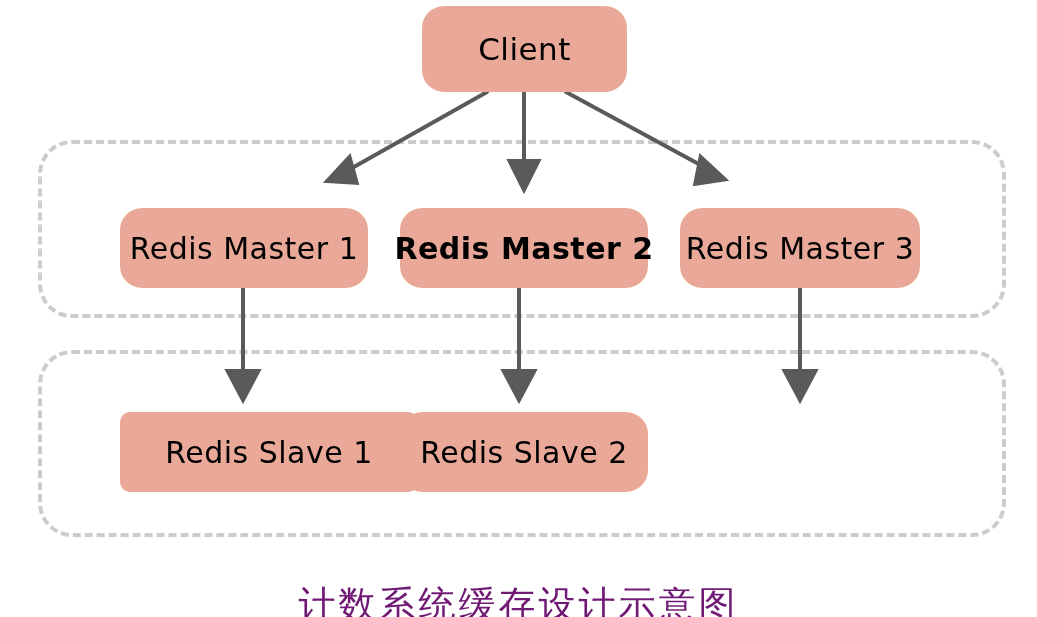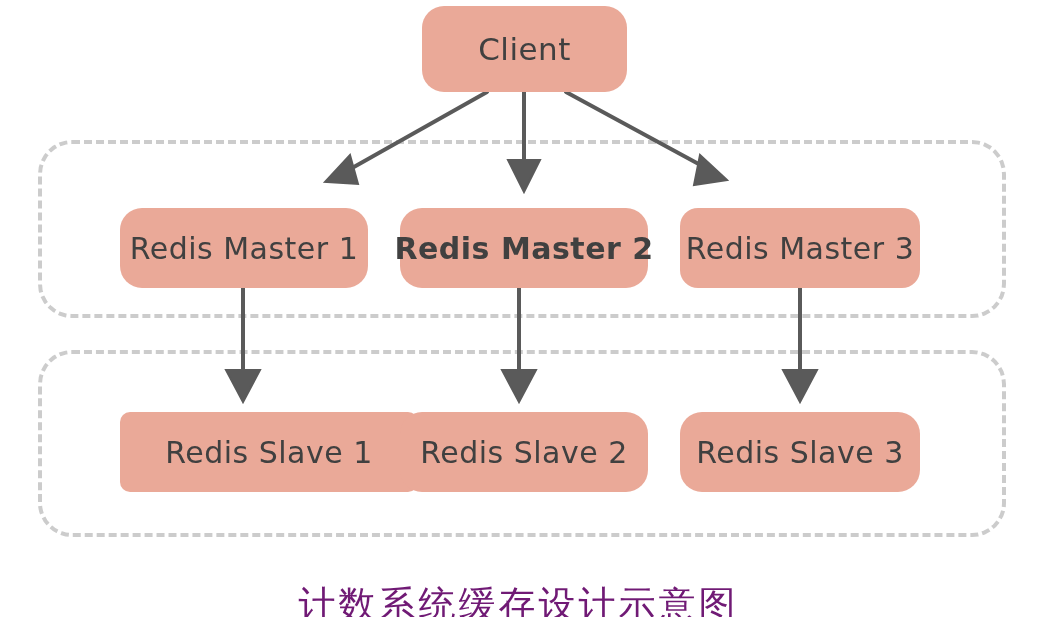--- a/index.html
+++ b/index.html
@@ -41,21 +41,21 @@
   }
   
   .node {
     position: absolute;
     box-sizing: border-box;
     background: #eaa998;
     border-radius: 22px;
     display: flex;
     align-items: center;
     justify-content: center;
-    color: #404040;
+    color: #000000;
     font-family: "DejaVu Sans", sans-serif;
     font-size: 30px;
     font-weight: 400;
     letter-spacing: 0.5px;
     white-space: nowrap;
     user-select: none;
   }
   #node-client {
     left: 422px;
     top: 6px;
@@ -66,21 +66,21 @@
   .node-master {
     top: 208px;
     height: 80px;
   }
   .node-slave {
     top: 412px;
     height: 80px;
   }
   #node-master-1 { left: 120px; width: 248px; }
   #node-master-2 { left: 400px; width: 248px; font-weight: bold; }
-  #node-master-3 { left: 680px; width: 240px; border-radius: 18px; }
+  #node-master-3 { left: 680px; width: 240px; }
   #node-slave-1  { left: 120px; width: 298px; border-radius: 10px; }
   #node-slave-2  { left: 400px; width: 248px; }
   #node-slave-3  { left: 680px; width: 240px; }
 
   
   #arrow-layer {
     position: absolute;
     left: 0;
     top: 0;
     width: 1037px;
@@ -147,17 +147,16 @@
   </svg>
 
   <div class="node" id="node-client">Client</div>
 
   <div class="node node-master" id="node-master-1">Redis Master 1</div>
   <div class="node node-master" id="node-master-2">Redis Master 2</div>
   <div class="node node-master" id="node-master-3">Redis Master 3</div>
 
   <div class="node node-slave" id="node-slave-1">Redis Slave 1</div>
   <div class="node node-slave" id="node-slave-2">Redis Slave 2</div>
-  <div class="node node-slave" id="node-slave-3">Redis Slave 3</div>
 
   <div id="caption">计数系统缓存设计示意图</div>
 
 </div>
 
 </body></html>

